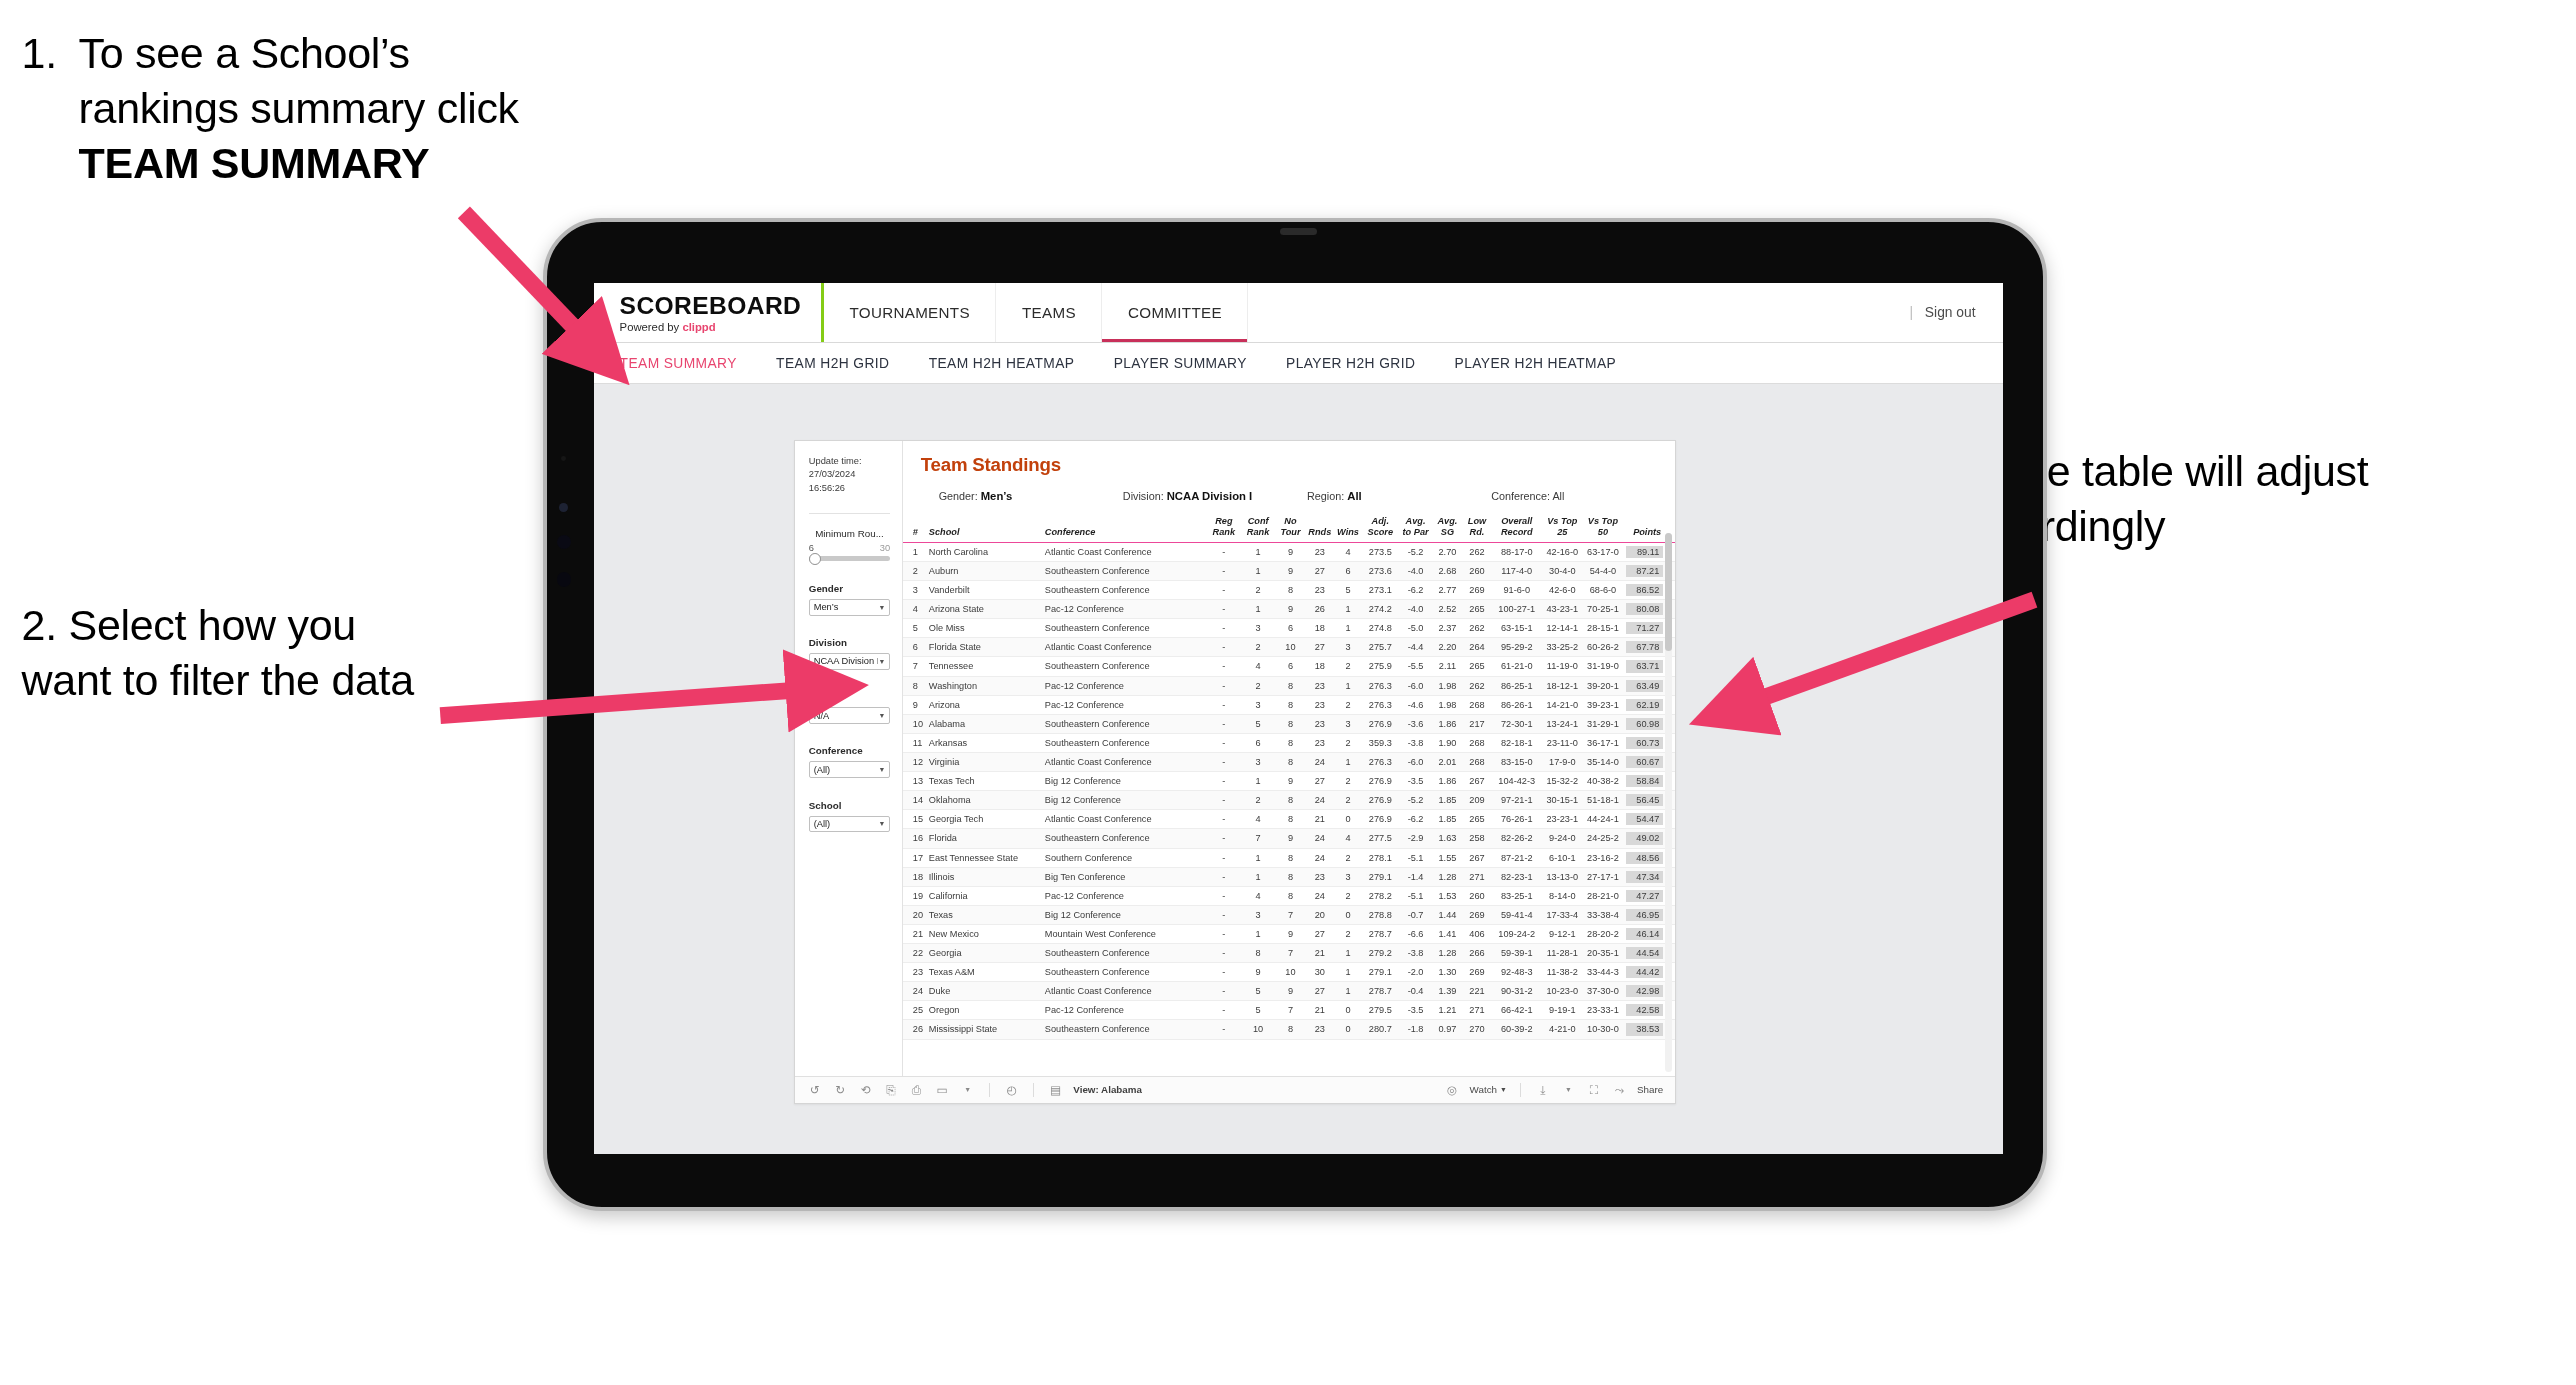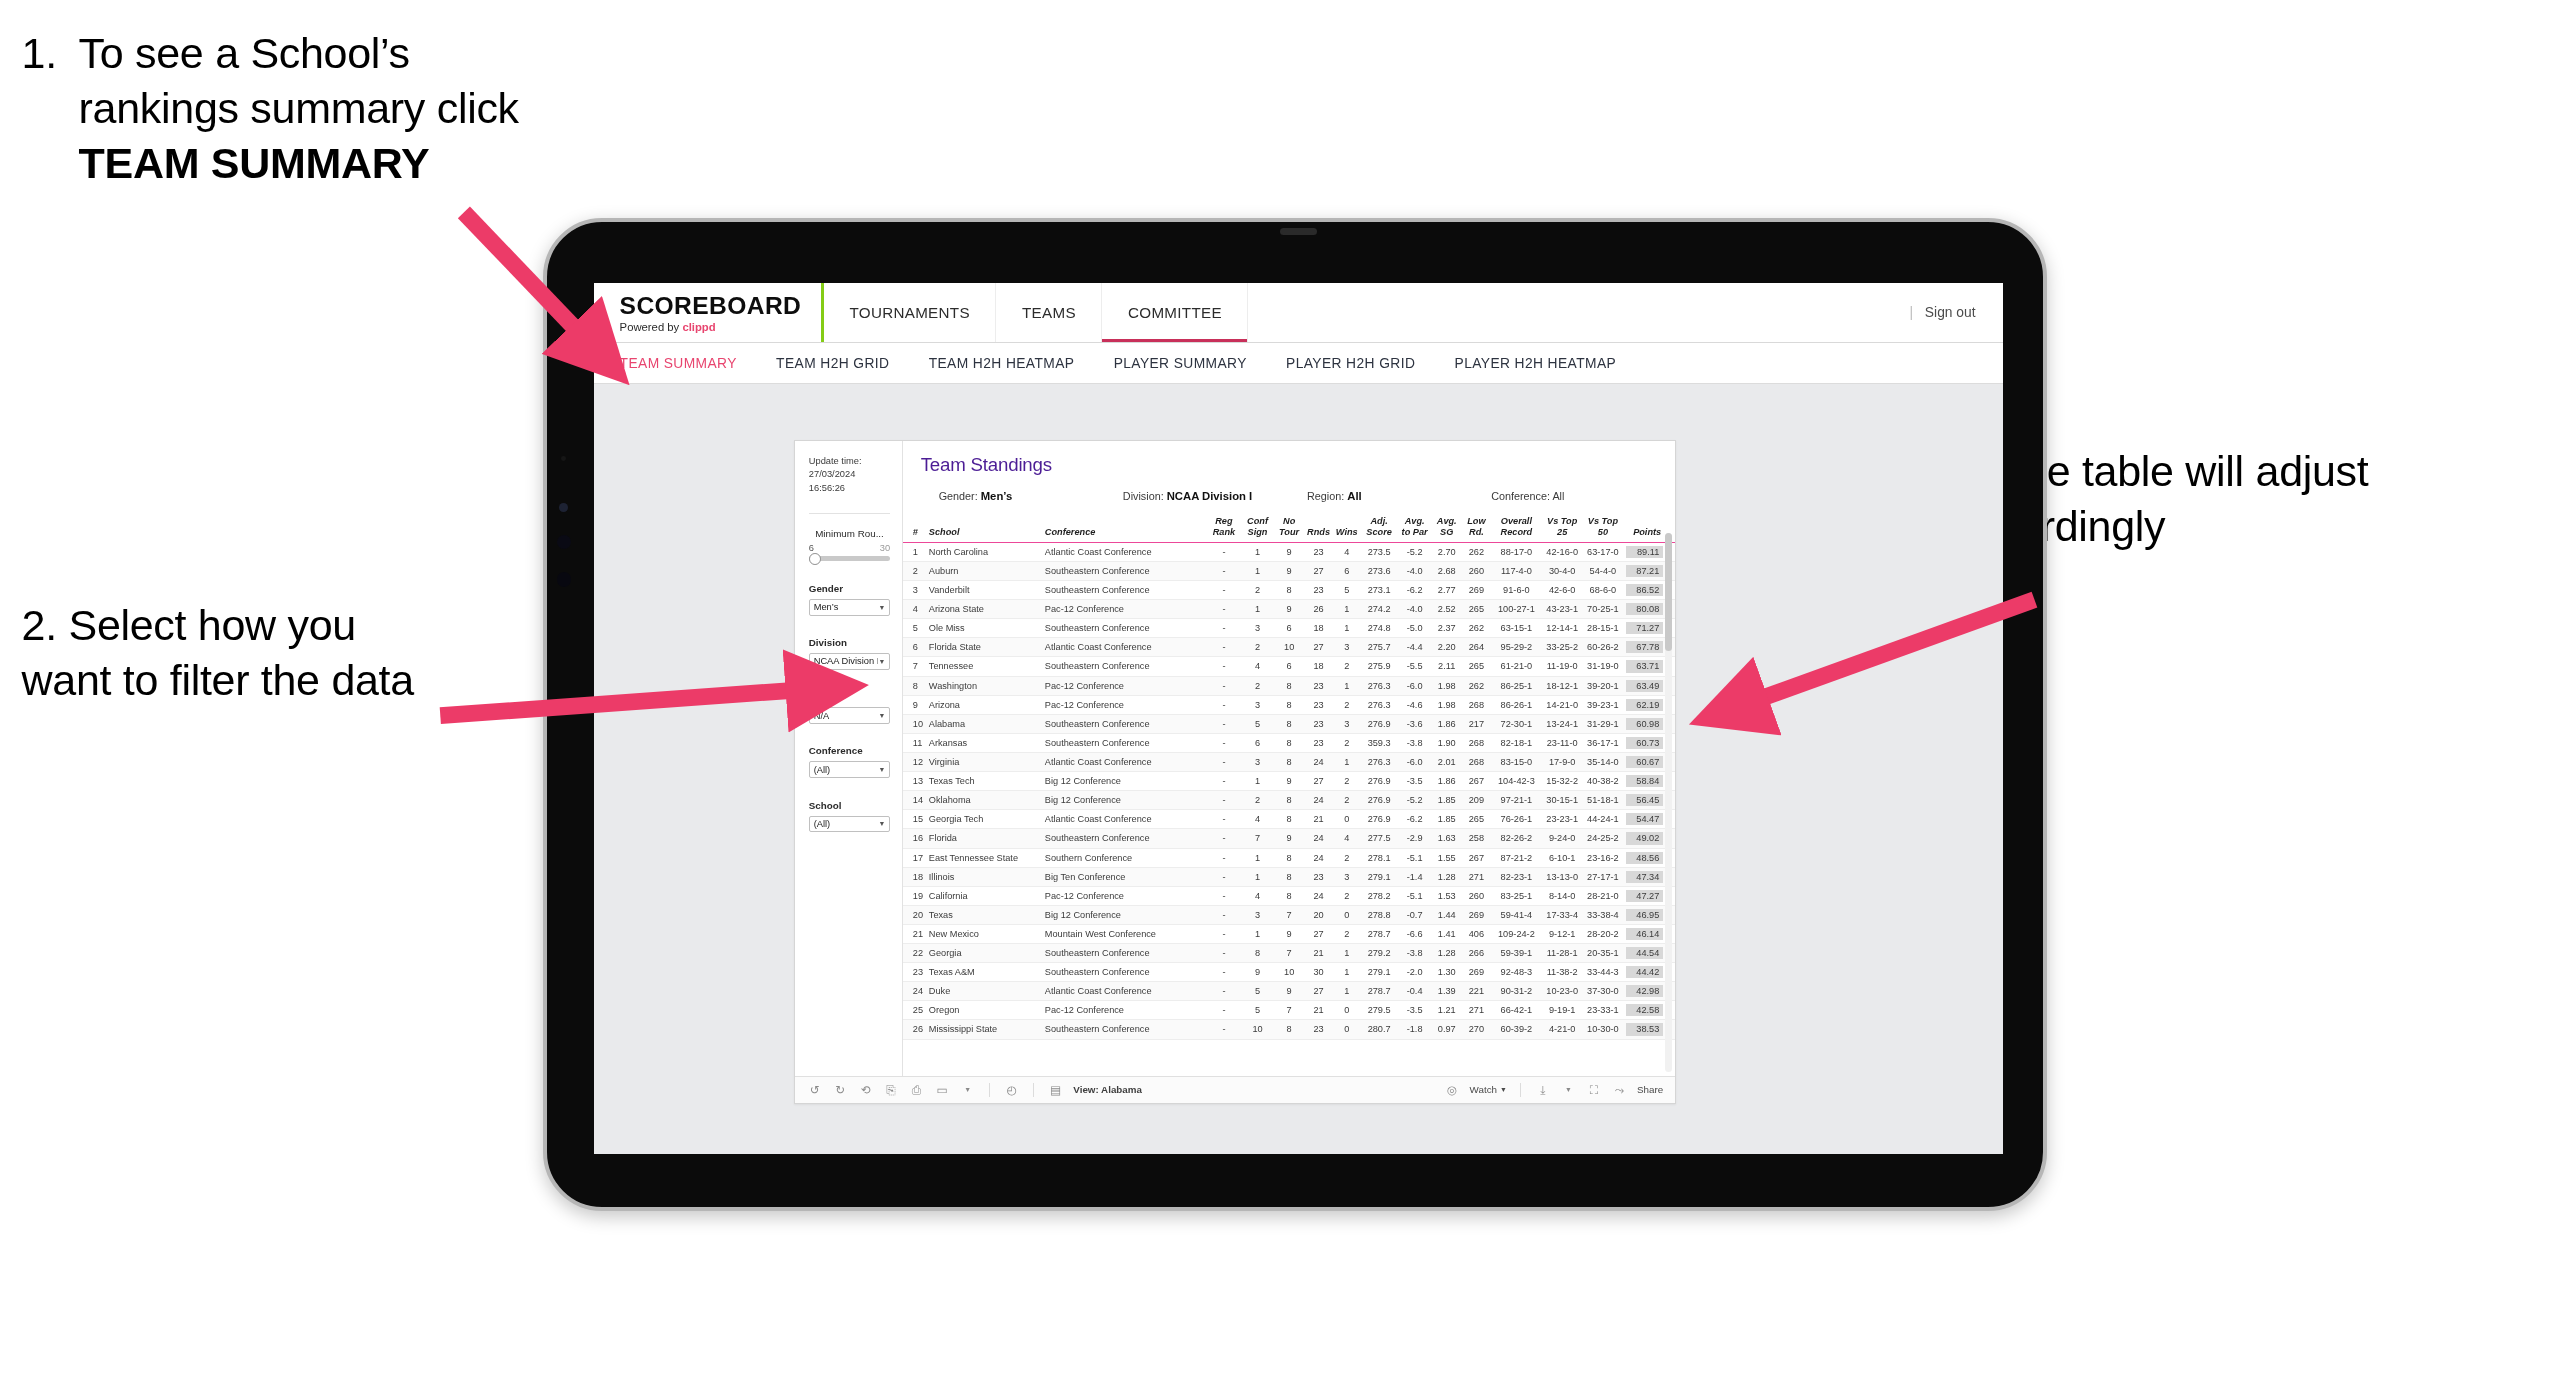--- a/index.html
+++ b/index.html
@@ -109,21 +109,21 @@
   .side .minlabel { font-size:9.8px; color:#2b2b2b; font-weight:400; text-align:center; margin-bottom:3.9px;}
   .sel {
     height:16.7px; border:1px solid #c0c0c0; background:#fff; border-radius:2px;
     display:flex; align-items:center; padding: 0 3.9px; font-size:9.3px; color:#222;
   }
   .sel .cv { flex:1; overflow:hidden; white-space:nowrap; }
   .sel .car { font-size:6.9px; color:#555; }
 
   .main { flex:1; min-width:0; display:flex; flex-direction:column; }
   .main-head { padding: 12.8px 17.7px 7.9px 17.7px; }
-  .main-head h1 { font-size: 18.7px; font-weight:400; color:#4c1d95; letter-spacing:-0.2px; }
+  .main-head h1 { font-size: 18.7px; font-weight:700; color:#c2410c; letter-spacing:-0.2px; }
   .filters { display:flex; margin-top: 13.8px; font-size: 10.8px; color:#3a3a3a; }
   .filters .f { width: 192px; padding-left: 18px; }
   .filters .f b { font-weight:700; color:#111; font-size:11.3px; }
 
   
   .tablewrap { flex:1; min-height:0; position:relative; padding: 3.9px 0 0 0; }
   table.standings { width: 100%; border-collapse: collapse; font-size: 9.2px; color:#3b3b3b; }
   table.standings thead th {
     font-weight:700; color:#1f1f1f; font-size:9.2px; vertical-align:bottom;
     padding: 2.9px 2.9px 4.9px 2.9px; border-bottom:1px solid #ec4899; line-height:1.12;
@@ -280,21 +280,21 @@
               </div>
 
               <div class="tablewrap">
                 <table class="standings">
                   <thead>
                     <tr id="hrow">
                         <th class="c-rank">#</th>
                         <th class="c-school">School</th>
                         <th class="c-conf">Conference</th>
                         <th class="c-num">Reg Rank</th>
-                        <th class="c-num">Conf Sign</th>
+                        <th class="c-num">Conf Rank</th>
                         <th class="c-num">No Tour</th>
                         <th class="c-num">Rnds</th>
                         <th class="c-num">Wins</th>
                         <th class="c-num">Adj. Score</th>
                         <th class="c-num">Avg. to Par</th>
                         <th class="c-num">Avg. SG</th>
                         <th class="c-num">Low Rd.</th>
                         <th class="c-num">Overall Record</th>
                         <th class="c-num">Vs Top 25</th>
                         <th class="c-num">Vs Top 50</th>

